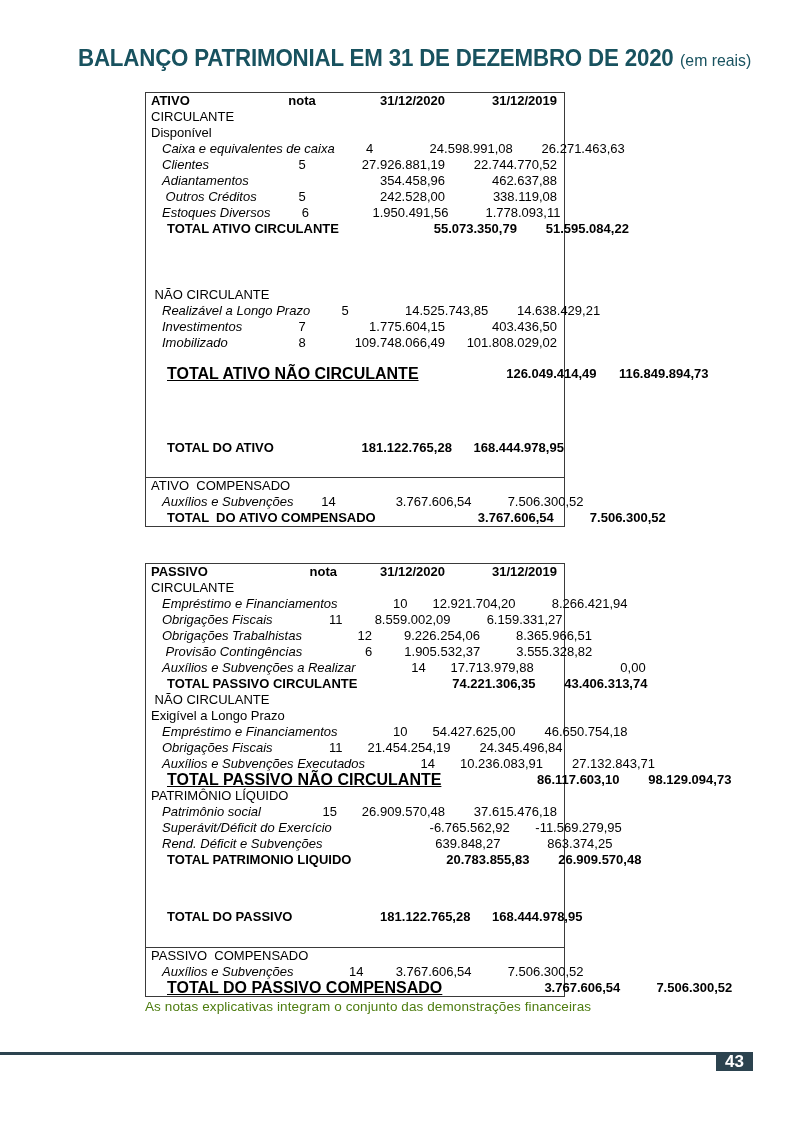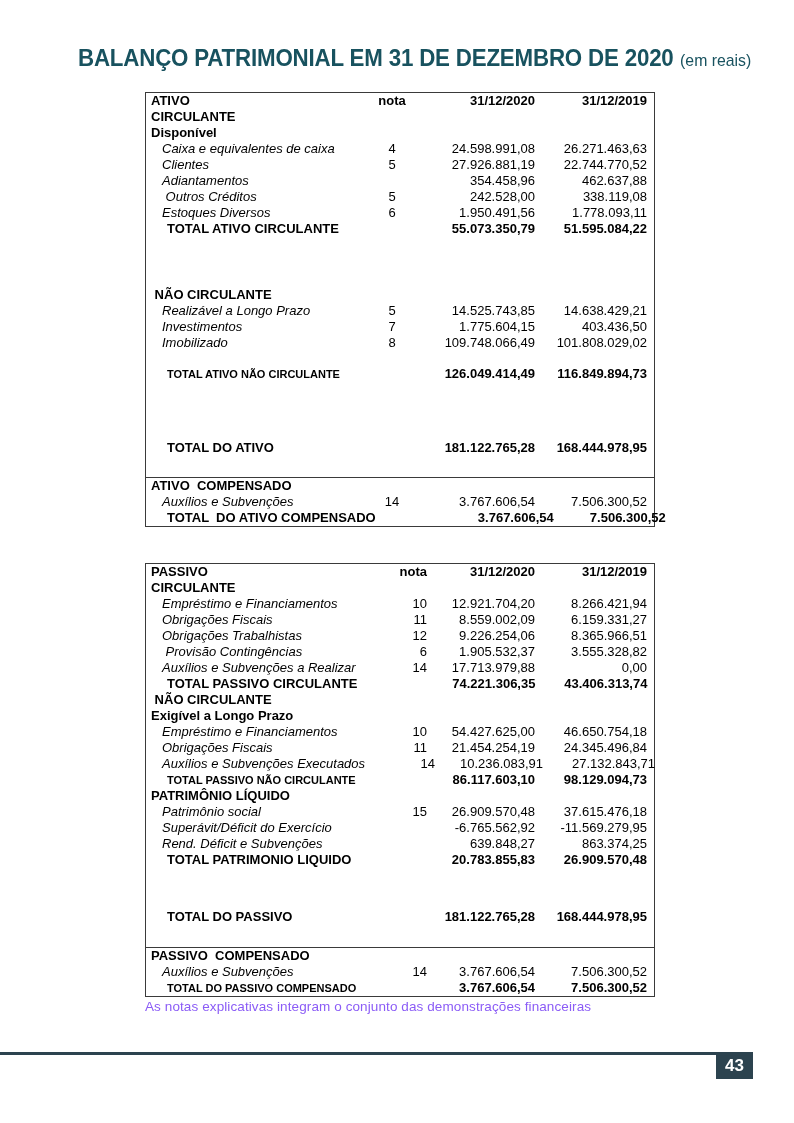--- a/index.html
+++ b/index.html
@@ -13,54 +13,54 @@
   
   h1.doc-title{
     position:absolute;left:78px;top:44px;margin:0;white-space:nowrap;
     color:#18525f;transform:scaleX(0.93);transform-origin:left center;
     font-weight:700;font-size:24px;letter-spacing:-0.2px;
   }
   h1.doc-title .suffix{font-size:17px;font-weight:400;margin-left:7px;letter-spacing:0;}
 
   
   .fin-table{
-    position:absolute;left:145px;width:510px;box-sizing:border-box;
+    position:absolute;left:145px;width:420px;box-sizing:border-box;
     border:1.5px solid #3a3a3a;background:#fff;
   }
   .table-ativo{top:92px;}
   .table-passivo{top:563px;}
 
   .row{
     display:grid;grid-template-columns:1fr 70px 108px 112px;
     height:16px;line-height:16px;font-size:13px;
     padding:0 7px 0 5px;align-items:center;
   }
   .cell{white-space:pre;}
   .cell-nota{text-align:center;}
   .table-passivo .cell-nota{text-align:right;}
   .cell-v{text-align:right;}
 
   .header-row .cell{font-weight:700;}
-  .row.section .cell-label{font-weight:700;}
+  .row.section .cell-label{font-weight:400;}
   .row.item .cell-label{padding-left:11px;font-style:italic;}
   .row.total .cell{font-weight:700;margin-left:16px;}
-  .row.total.small .cell-label{font-size:11px;}
+  .row.total.small .cell-label{font-size:16px;text-decoration:underline;}
   .spacer{width:100%;}
   .divider{height:0;border-top:1.5px solid #3a3a3a;}
 
   
   .footnote{
     position:absolute;left:145px;top:999px;margin:0;
-    font-size:13.5px;color:#8b5cf6;letter-spacing:0.1px;
+    font-size:13.5px;color:#4d7c0f;letter-spacing:0.1px;
   }
 
   
   .footer-rule{position:absolute;left:0;top:1052px;width:716px;height:3px;background:#2c434f;}
   .page-number{
-    position:absolute;left:716px;top:1052px;width:37px;height:27px;
+    position:absolute;left:716px;top:1052px;width:37px;height:19px;
     background:#2c434f;color:#ffffff;font-weight:700;font-size:17px;
     display:flex;align-items:center;justify-content:center;
   }
 </style>
 </head>
 <body>
 
 <div class="page">
 
   <h1 class="doc-title">

